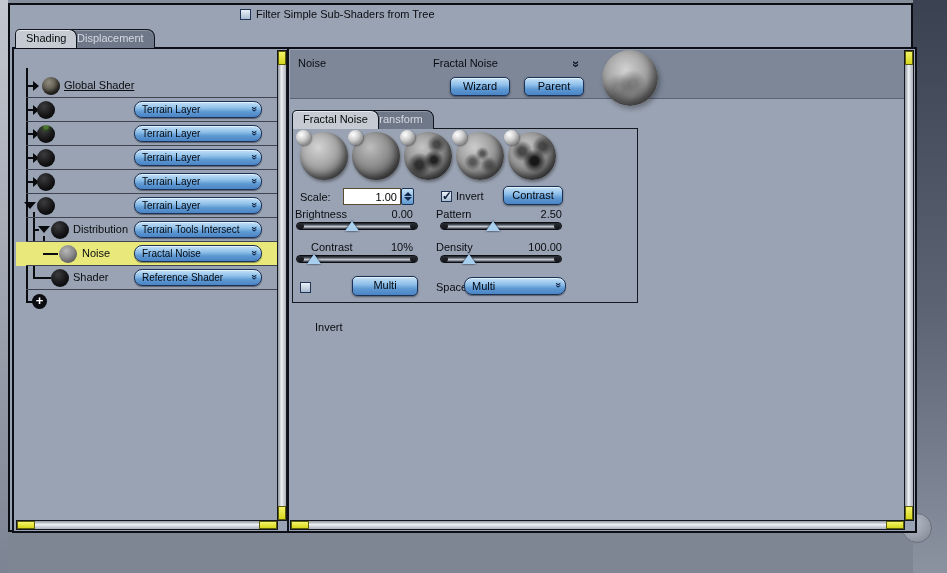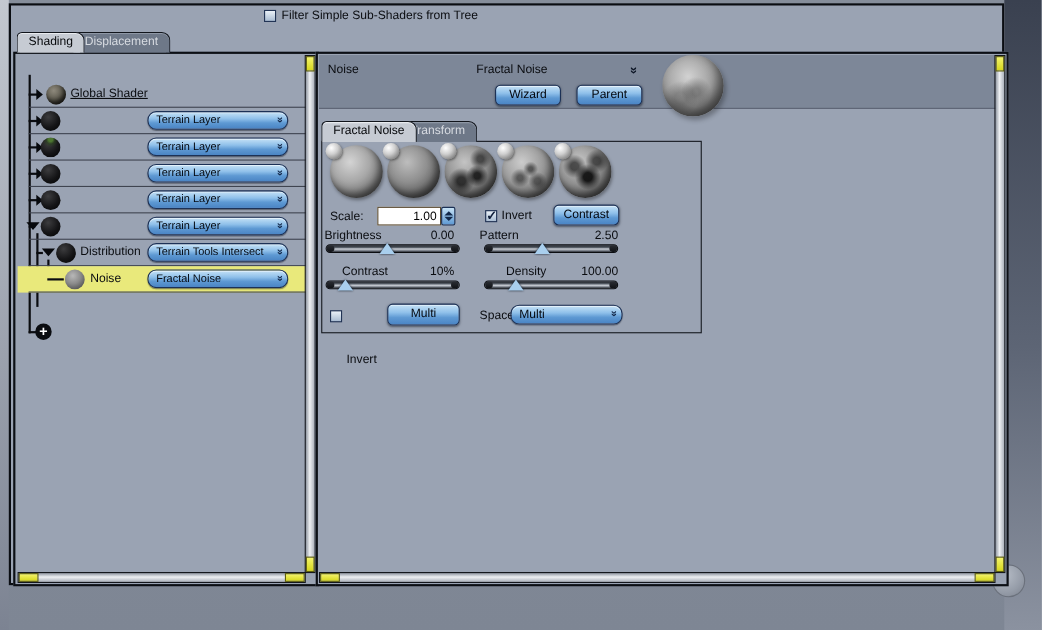--- a/index.html
+++ b/index.html
@@ -212,20 +212,30 @@
         <div class="conn" style="left:27px;top:11px;width:15px;height:2px;"></div>
         <div class="sphere tsphere s-noise" style="left:43px;top:3px;"></div>
         <div class="lbl" style="left:66px;top:5px;">Noise</div>
         <div class="dd" style="left:118px;top:3px;width:128px;">
           <span>Fractal Noise</span>
           <span class="chev">»</span>
         </div>
         <div class="sep"></div>
       </div>
 
+      <div class="trow" style="top:216px;">
+        <div class="conn" style="left:17px;top:11px;width:18px;height:2px;"></div>
+        <div class="sphere tsphere s-black" style="left:35px;top:3px;"></div>
+        <div class="lbl" style="left:57px;top:5px;">Shader</div>
+        <div class="dd" style="left:118px;top:3px;width:128px;">
+          <span>Reference Shader</span>
+          <span class="chev">»</span>
+        </div>
+        <div class="sep"></div>
+      </div>
 
       <div class="trow" style="top:240px;">
         <div class="conn" style="left:10px;top:11px;width:7px;height:2px;"></div>
         <div class="plus" style="left:16px;top:4px;">+</div>
       </div>
 
       <div class="sb-v" style="right:0;top:0;bottom:9px;">
         <div class="sbh-y" style="left:0;right:0;top:0;height:12px;"></div>
         <div class="sbh-y" style="left:0;right:0;bottom:0;height:12px;"></div>
       </div>
@@ -285,21 +295,21 @@
       <div class="slider" style="left:150px;top:172px;width:122px;">
         <div class="thumb" style="left: 43%;"></div>
       </div>
 
       <div class="lbl" style="left:21px;top:191px;">Contrast</div>
       <div class="val" style="left:60px;top:191px;width:63px;">10%</div>
       <div class="slider" style="left:6px;top:205px;width:122px;">
         <div class="thumb" style="left: 14%;"></div>
       </div>
 
-      <div class="lbl" style="left:146px;top:191px;margin-left:24px;">Density</div>
+      <div class="lbl" style="left:146px;top:191px;">Density</div>
       <div class="val" style="left:209px;top:191px;width:63px;">100.00</div>
       <div class="slider" style="left:150px;top:205px;width:122px;">
         <div class="thumb" style="left: 23%;"></div>
       </div>
 
       <div class="cb" style="left:10px;top:232px;" data-checked="false"></div>
       <div class="lbl" style="left:25px;top:231px;margin-top:40px;">Invert</div>
       <div class="btn" style="left:62px;top:226px;width:66px;height:20px;">Multi</div>
       <div class="lbl" style="left:146px;top:231px;">Space</div>
       <div class="dd" style="left:174px;top:227px;width:102px;height:18px;font-size:11px;">

